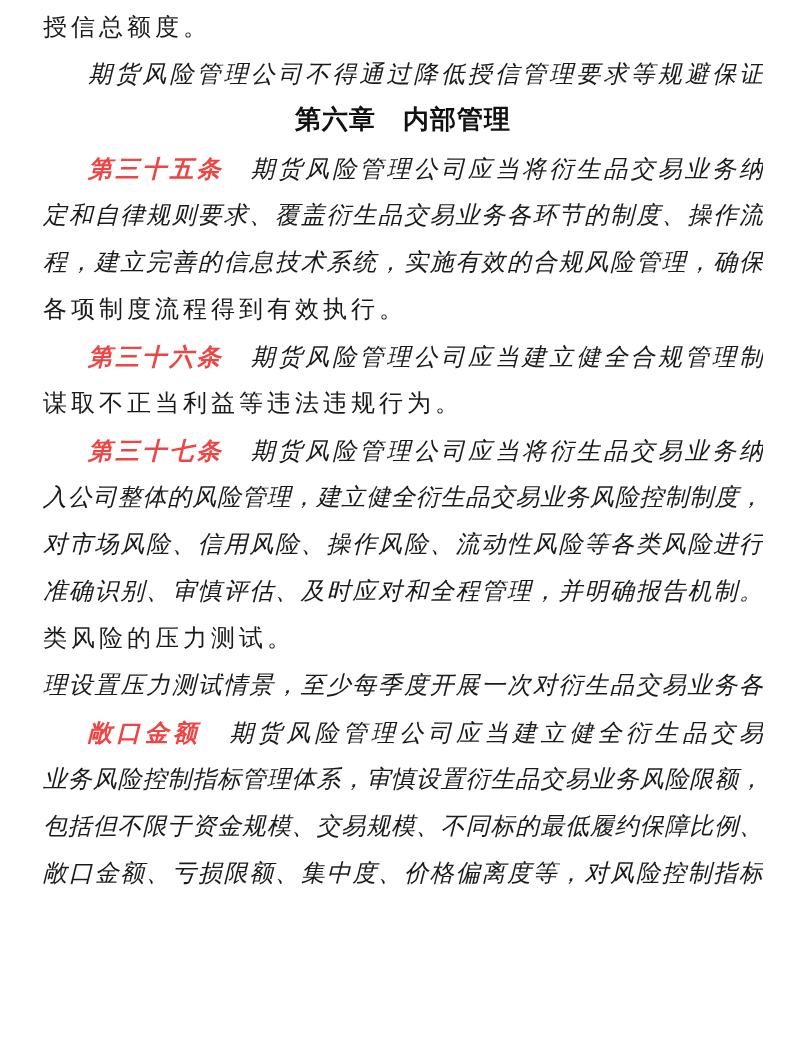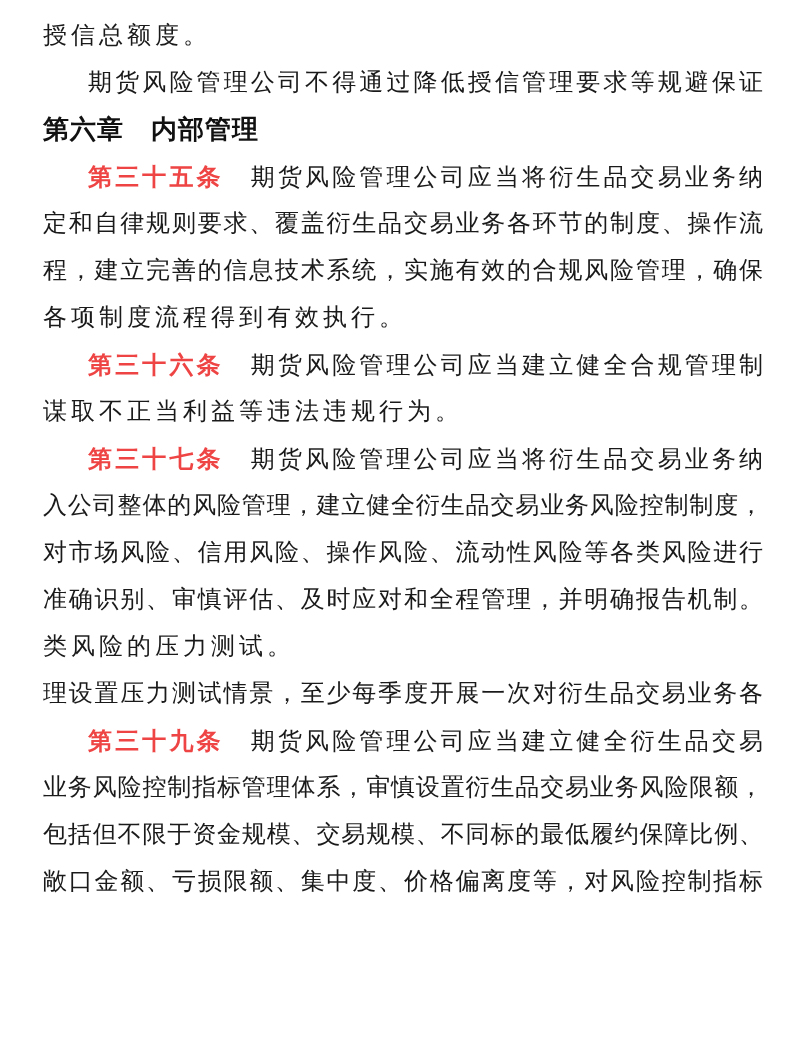--- a/index.html
+++ b/index.html
@@ -1,48 +1,49 @@
 <!DOCTYPE html>
 <html><head>
 <meta charset="utf-8">
 <style>
   html, body { margin: 0; padding: 0; background: #ffffff; }
   .page {
     position: relative;
     width: 801px;
     height: 1064px;
     box-sizing: border-box;
-    padding: 12px 38px 0 43px;
+    padding: 4px 38px 0 43px;
     background: #ffffff;
     color: #1a1a1a;
     font-family: "Liberation Serif", "DejaVu Serif", serif;
     font-size: 24px;
     overflow: hidden;
   }
   .line {
     height: 47px;
     line-height: 47px;
     overflow: hidden;
   }
   
   .just {
     text-align: justify;
     text-align-last: justify;
+    font-style: italic;
   }
   
   .flush {
     letter-spacing: 4px;
   }
   .indent { text-indent: 45px; }
   .chapter {
     height: 47px;
     line-height: 47px;
     margin: 0;
-    text-align: left;
-    font-family: Liberation Sans, sans-serif;
+    text-align: center;
+    font-family: Liberation Mono, monospace;
     font-weight: 700;
     font-size: 26px;
     letter-spacing: 1px;
     color: #111111;
   }
   .b {
     font-family: "Liberation Sans", "DejaVu Sans", sans-serif;
     font-weight: 700;
     color: #ef4444;
   }
@@ -67,18 +68,18 @@
   <div class="line flush">谋取不正当利益等违法违规行为。</div>
 
   <div class="line just indent"><span class="b">第三十七条</span><span class="sp"></span><span>期货风险管理公司应当将衍生品交易业务纳</span></div>
   <div class="line just">入公司整体的风险管理，建立健全衍生品交易业务风险控制制度，</div>
   <div class="line just">对市场风险、信用风险、操作风险、流动性风险等各类风险进行</div>
   <div class="line just">准确识别、审慎评估、及时应对和全程管理，并明确报告机制。</div>
 
   <div class="line flush">类风险的压力测试。</div>
   <div class="line just">理设置压力测试情景，至少每季度开展一次对衍生品交易业务各</div>
 
-  <div class="line just indent"><span class="b">第三十九条</span><span class="sp"></span><span>期货风险管理公司应当建立健全衍生品交易</span></div>
+  <div class="line just indent"><span class="b">敞口金额</span><span class="sp"></span><span>期货风险管理公司应当建立健全衍生品交易</span></div>
   <div class="line just">业务风险控制指标管理体系，审慎设置衍生品交易业务风险限额，</div>
   <div class="line just">包括但不限于资金规模、交易规模、不同标的最低履约保障比例、</div>
   <div class="line just">敞口金额、亏损限额、集中度、价格偏离度等，对风险控制指标</div>
 
 </div>
 
 </body></html>

